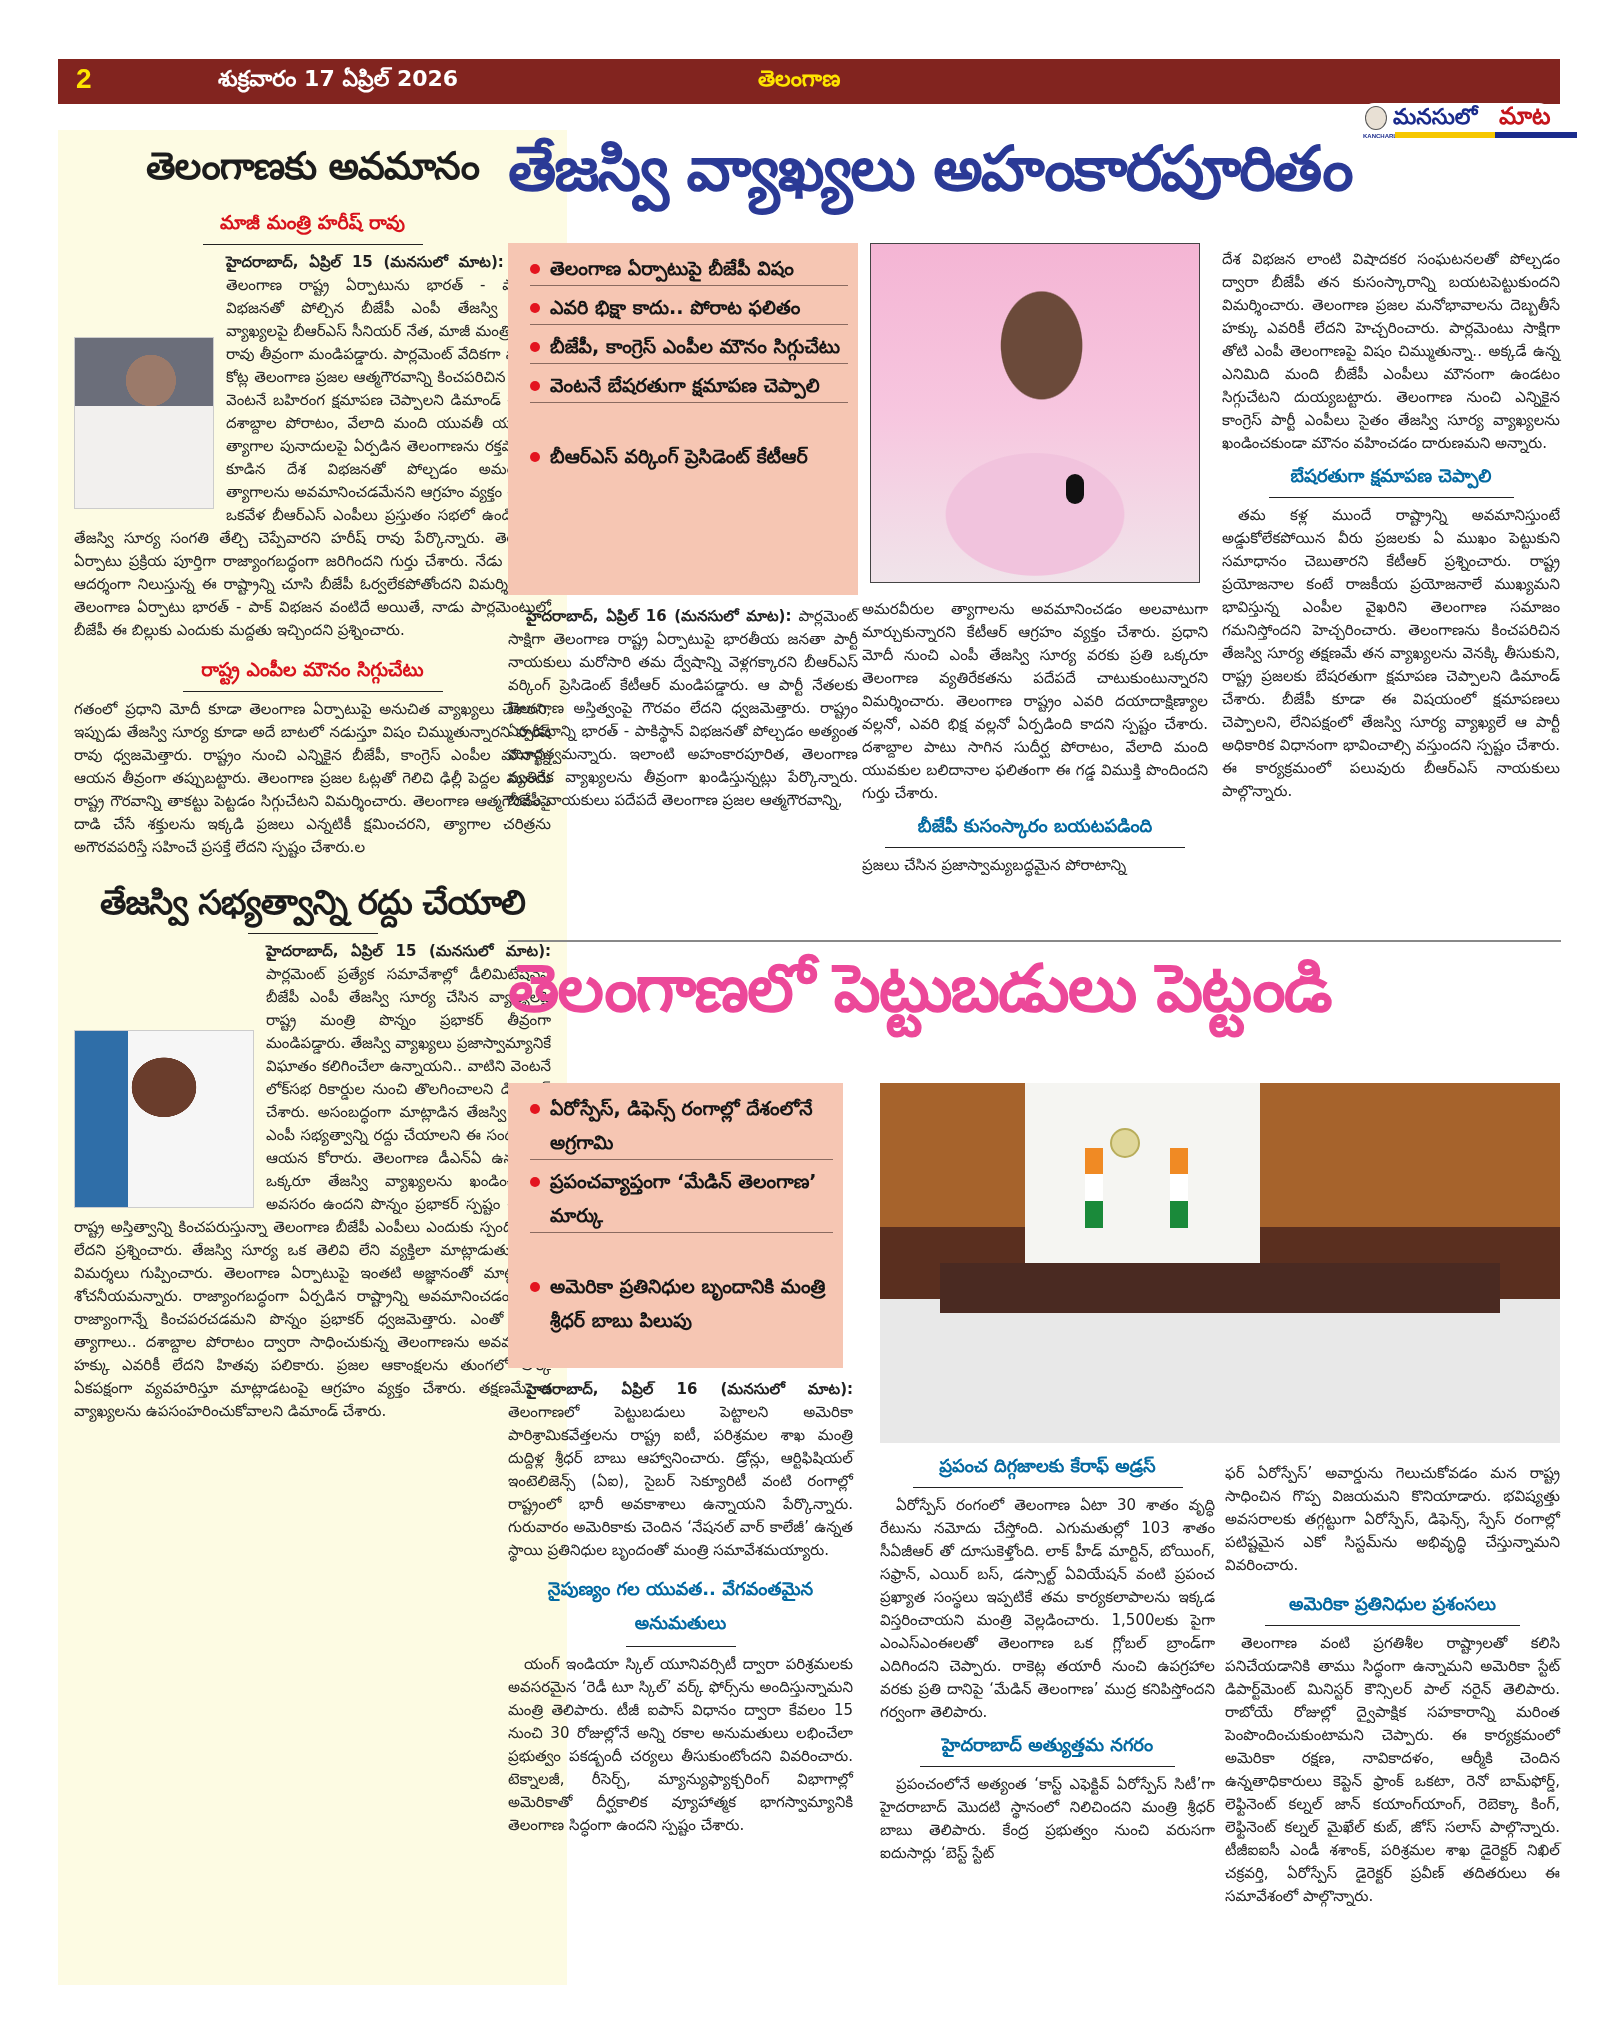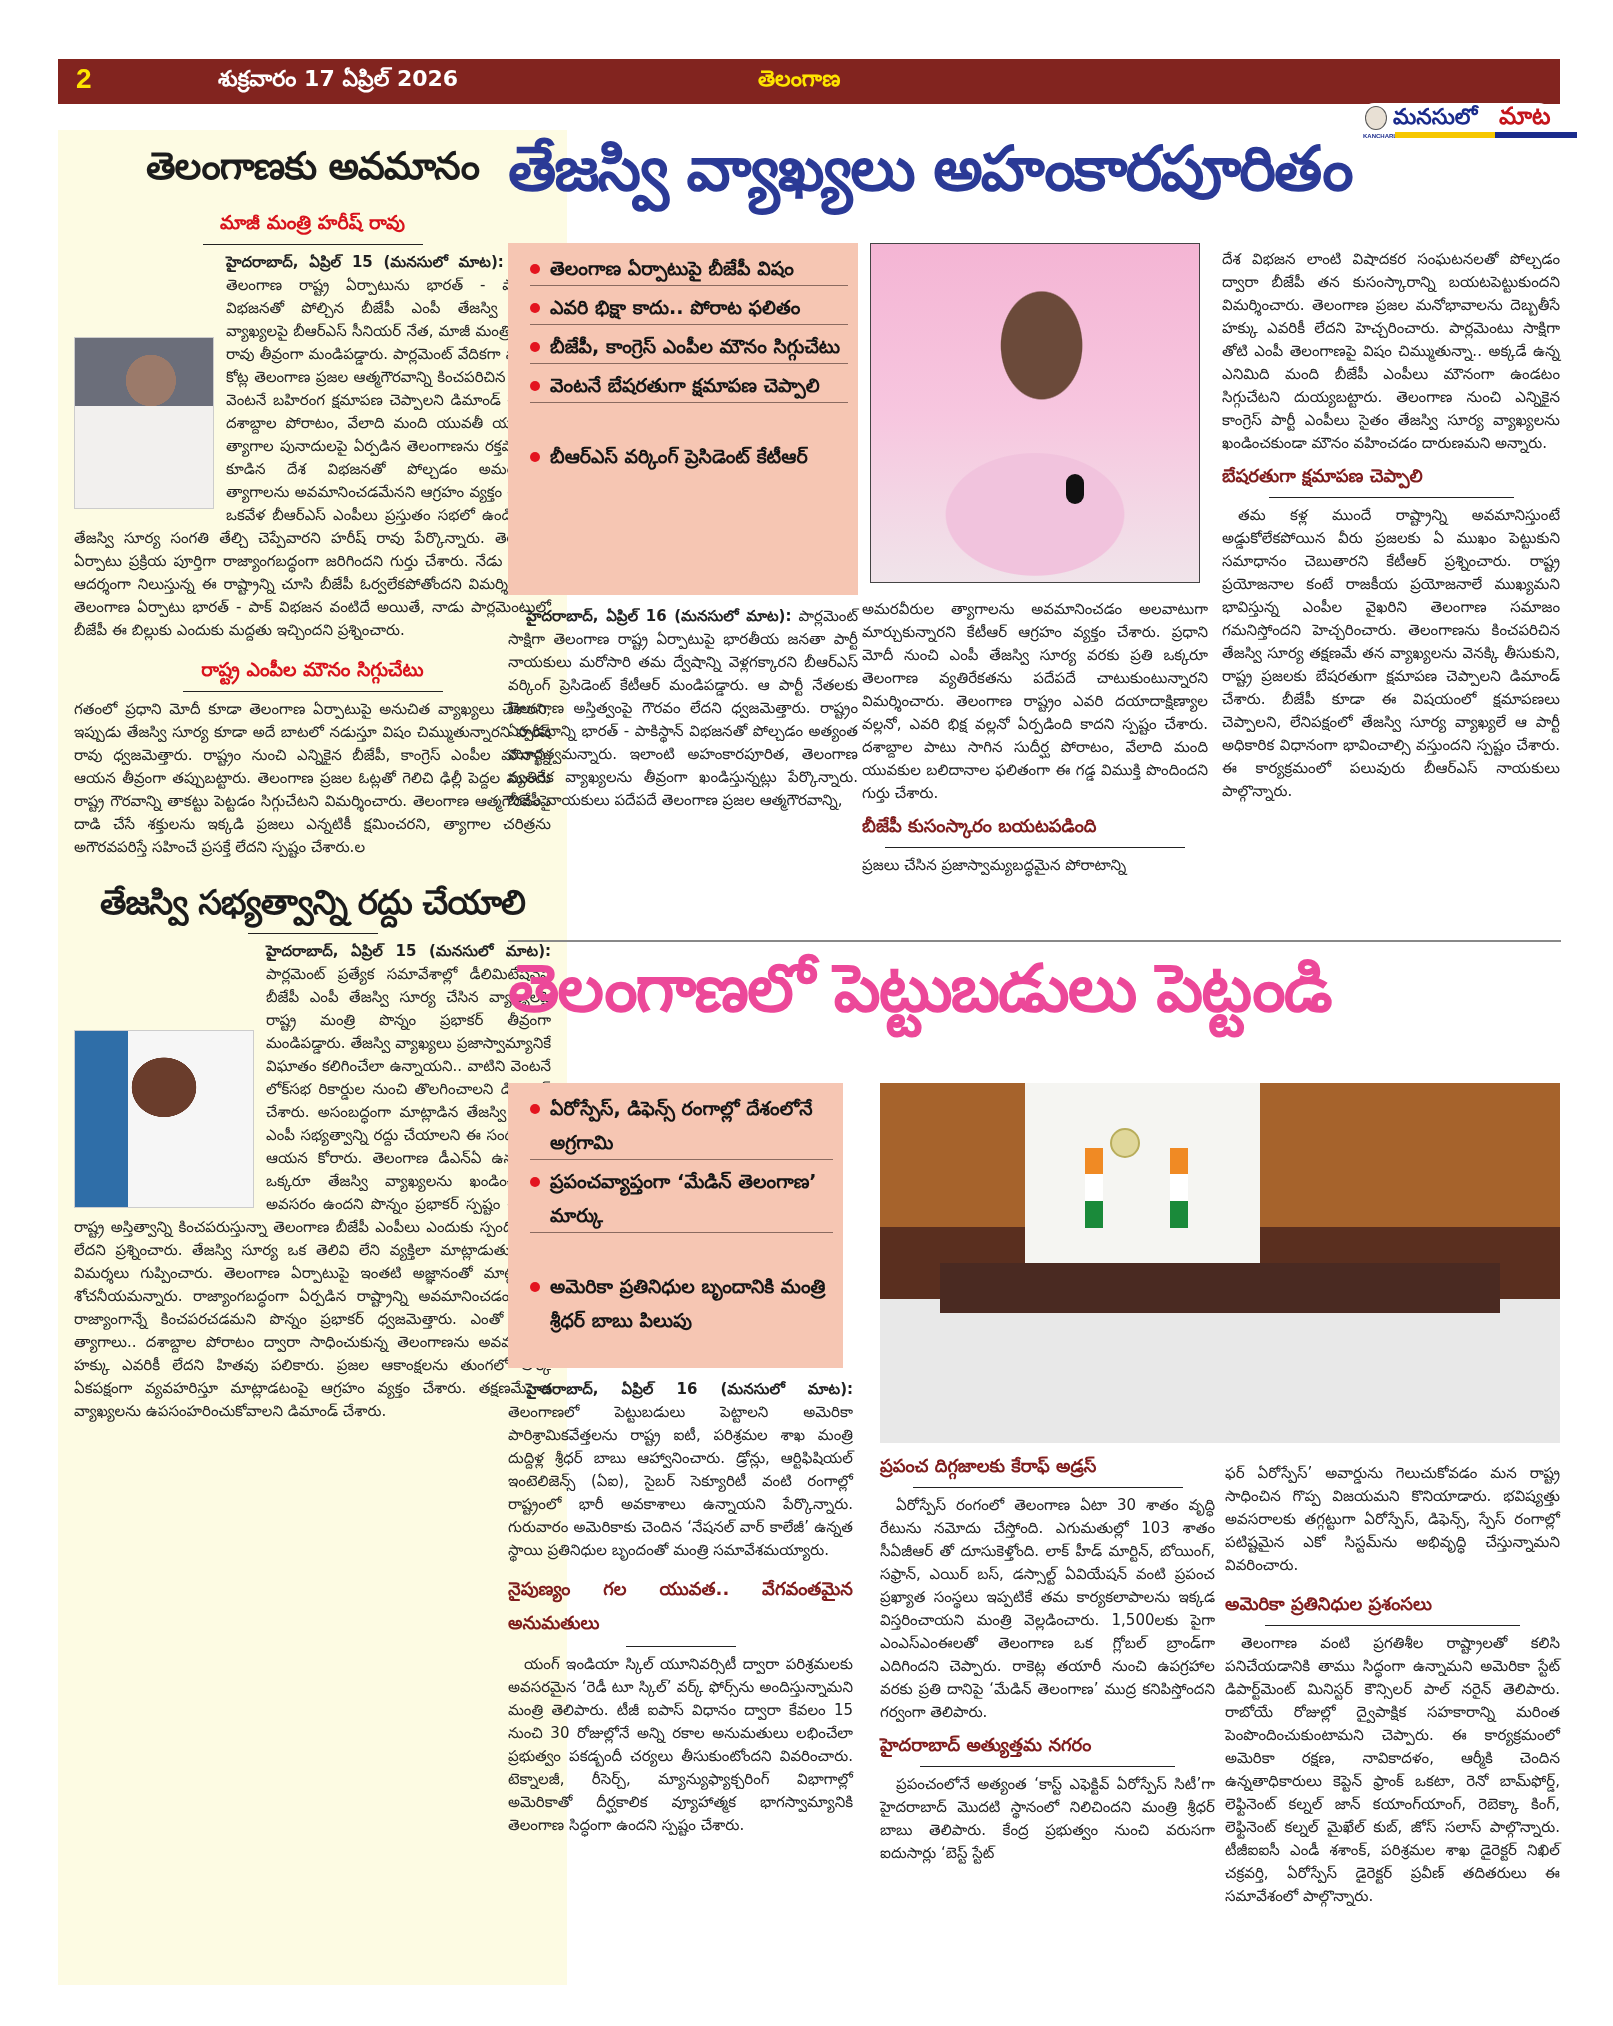--- a/index.html
+++ b/index.html
@@ -28,21 +28,21 @@
   .sidebar .h2 { text-align: center; font: bold 34px "DejaVu Sans", sans-serif; color: #1c1c1c; line-height: 50px; margin-top: 18px; letter-spacing: -1px; }
 
   
   .main-head { position: absolute; left: 508px; top: 132px; width: 1060px; font: bold 62px "DejaVu Sans", sans-serif; color: #2b3a96; letter-spacing: -2px; white-space: nowrap; }
   .highlights { position: absolute; background: #f6c6b3; padding: 8px 10px 6px 22px; }
   .hl-item { position: relative; padding-left: 20px; font: bold 19px "DejaVu Sans", sans-serif; line-height: 34px; color: #151515; border-bottom: 1px solid #8a6a60; margin-bottom: 4px; }
   .hl-item:last-child { border-bottom: none; margin-top: 36px; }
   .hl-item .bullet { position: absolute; left: 0; top: 13px; width: 10px; height: 10px; border-radius: 50%; background: #e3141f; }
 
   .col { position: absolute; }
-  .col-sub { color: #7f1d1d; font: bold 18px "DejaVu Sans", sans-serif; margin: 10px 0 2px 0; }
+  .col-sub { text-align: center; color: #0369a1; font: bold 18px "DejaVu Sans", sans-serif; margin: 10px 0 2px 0; }
 
   .ktr-photo { position: absolute; left: 870px; top: 243px; width: 330px; height: 340px; border: 1px solid #444;
     background: radial-gradient(ellipse 35% 45% at 52% 30%, #6b4a3a 0 35%, transparent 36%),
                 radial-gradient(ellipse 45% 30% at 50% 80%, #f1c3dd 0 60%, transparent 61%),
                 linear-gradient(180deg, #f4b5d4 0%, #f7c6df 50%, #f0e4ea 100%); }
   .ktr-photo .mic { position: absolute; left: 195px; top: 230px; width: 18px; height: 30px; background: #111; border-radius: 9px; }
 
   .divider-h { position: absolute; left: 508px; top: 940px; width: 1053px; height: 2px; background: #888; }
   .second-head { position: absolute; left: 508px; top: 950px; width: 1060px; font: bold 66px "DejaVu Sans", sans-serif; color: #ec4899; letter-spacing: -2px; white-space: nowrap; }
 

